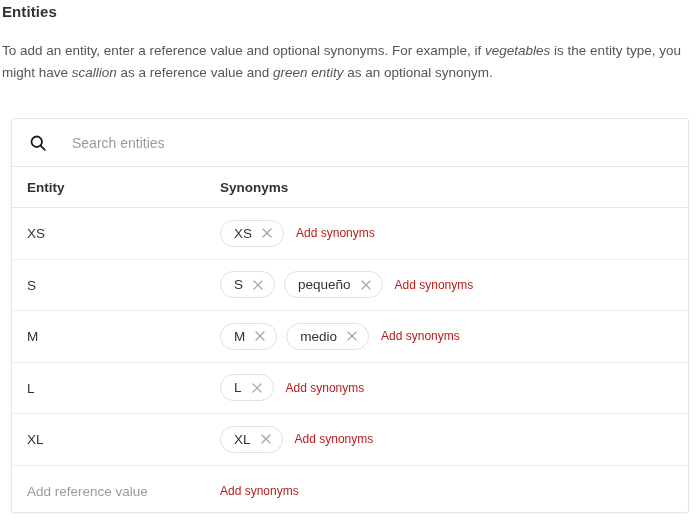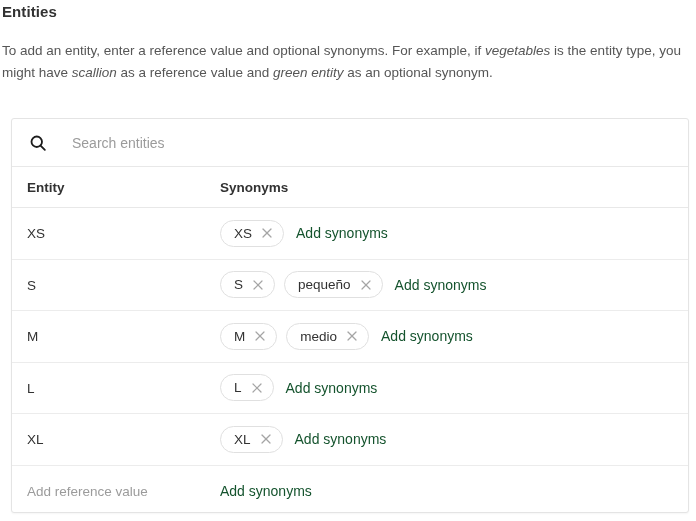--- a/index.html
+++ b/index.html
@@ -164,22 +164,22 @@
     margin-left: 8px;
     width: 14px;
     height: 14px;
     display: inline-block;
     color: #a5a5a5;
     flex: 0 0 auto;
   }
   .chip-remove svg { display: block; }
 
   .add-syn {
-    font-size: 14px;
-    color: #14532d;
+    font-size: 12px;
+    color: #b91c1c;
     margin-left: 3px;
     white-space: nowrap;
   }
 
   
   .row-add .entity-name,
   .row-add .add-ref {
     font-size: 13.5px;
     color: #9b9b9b;
     text-align: right;

